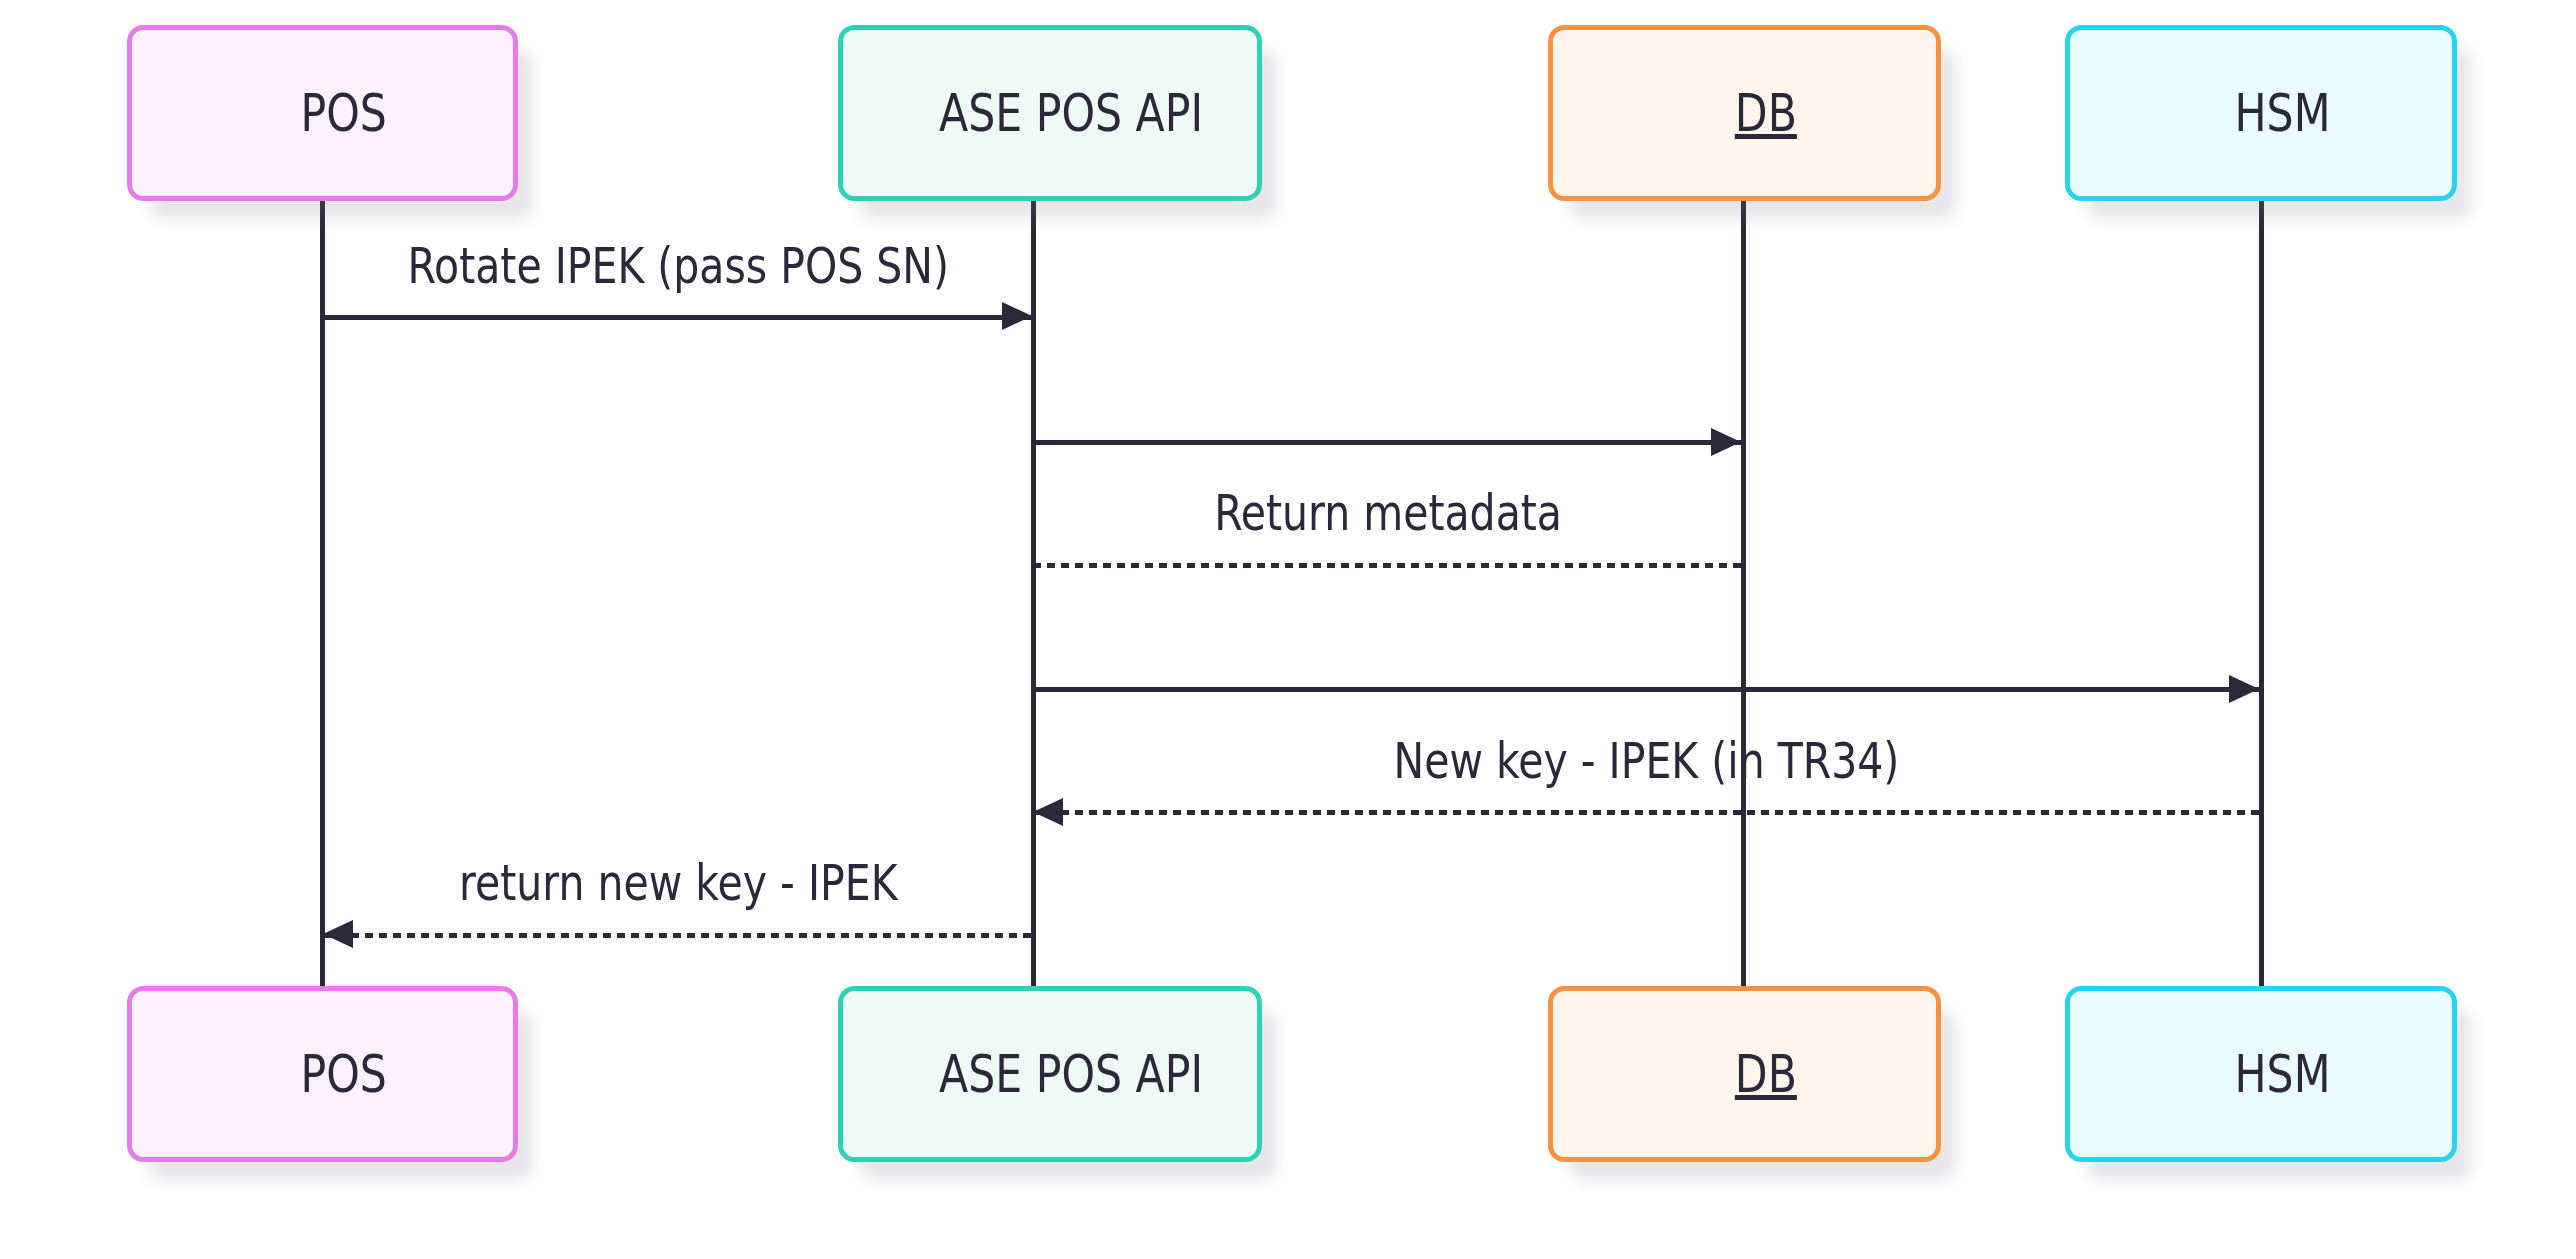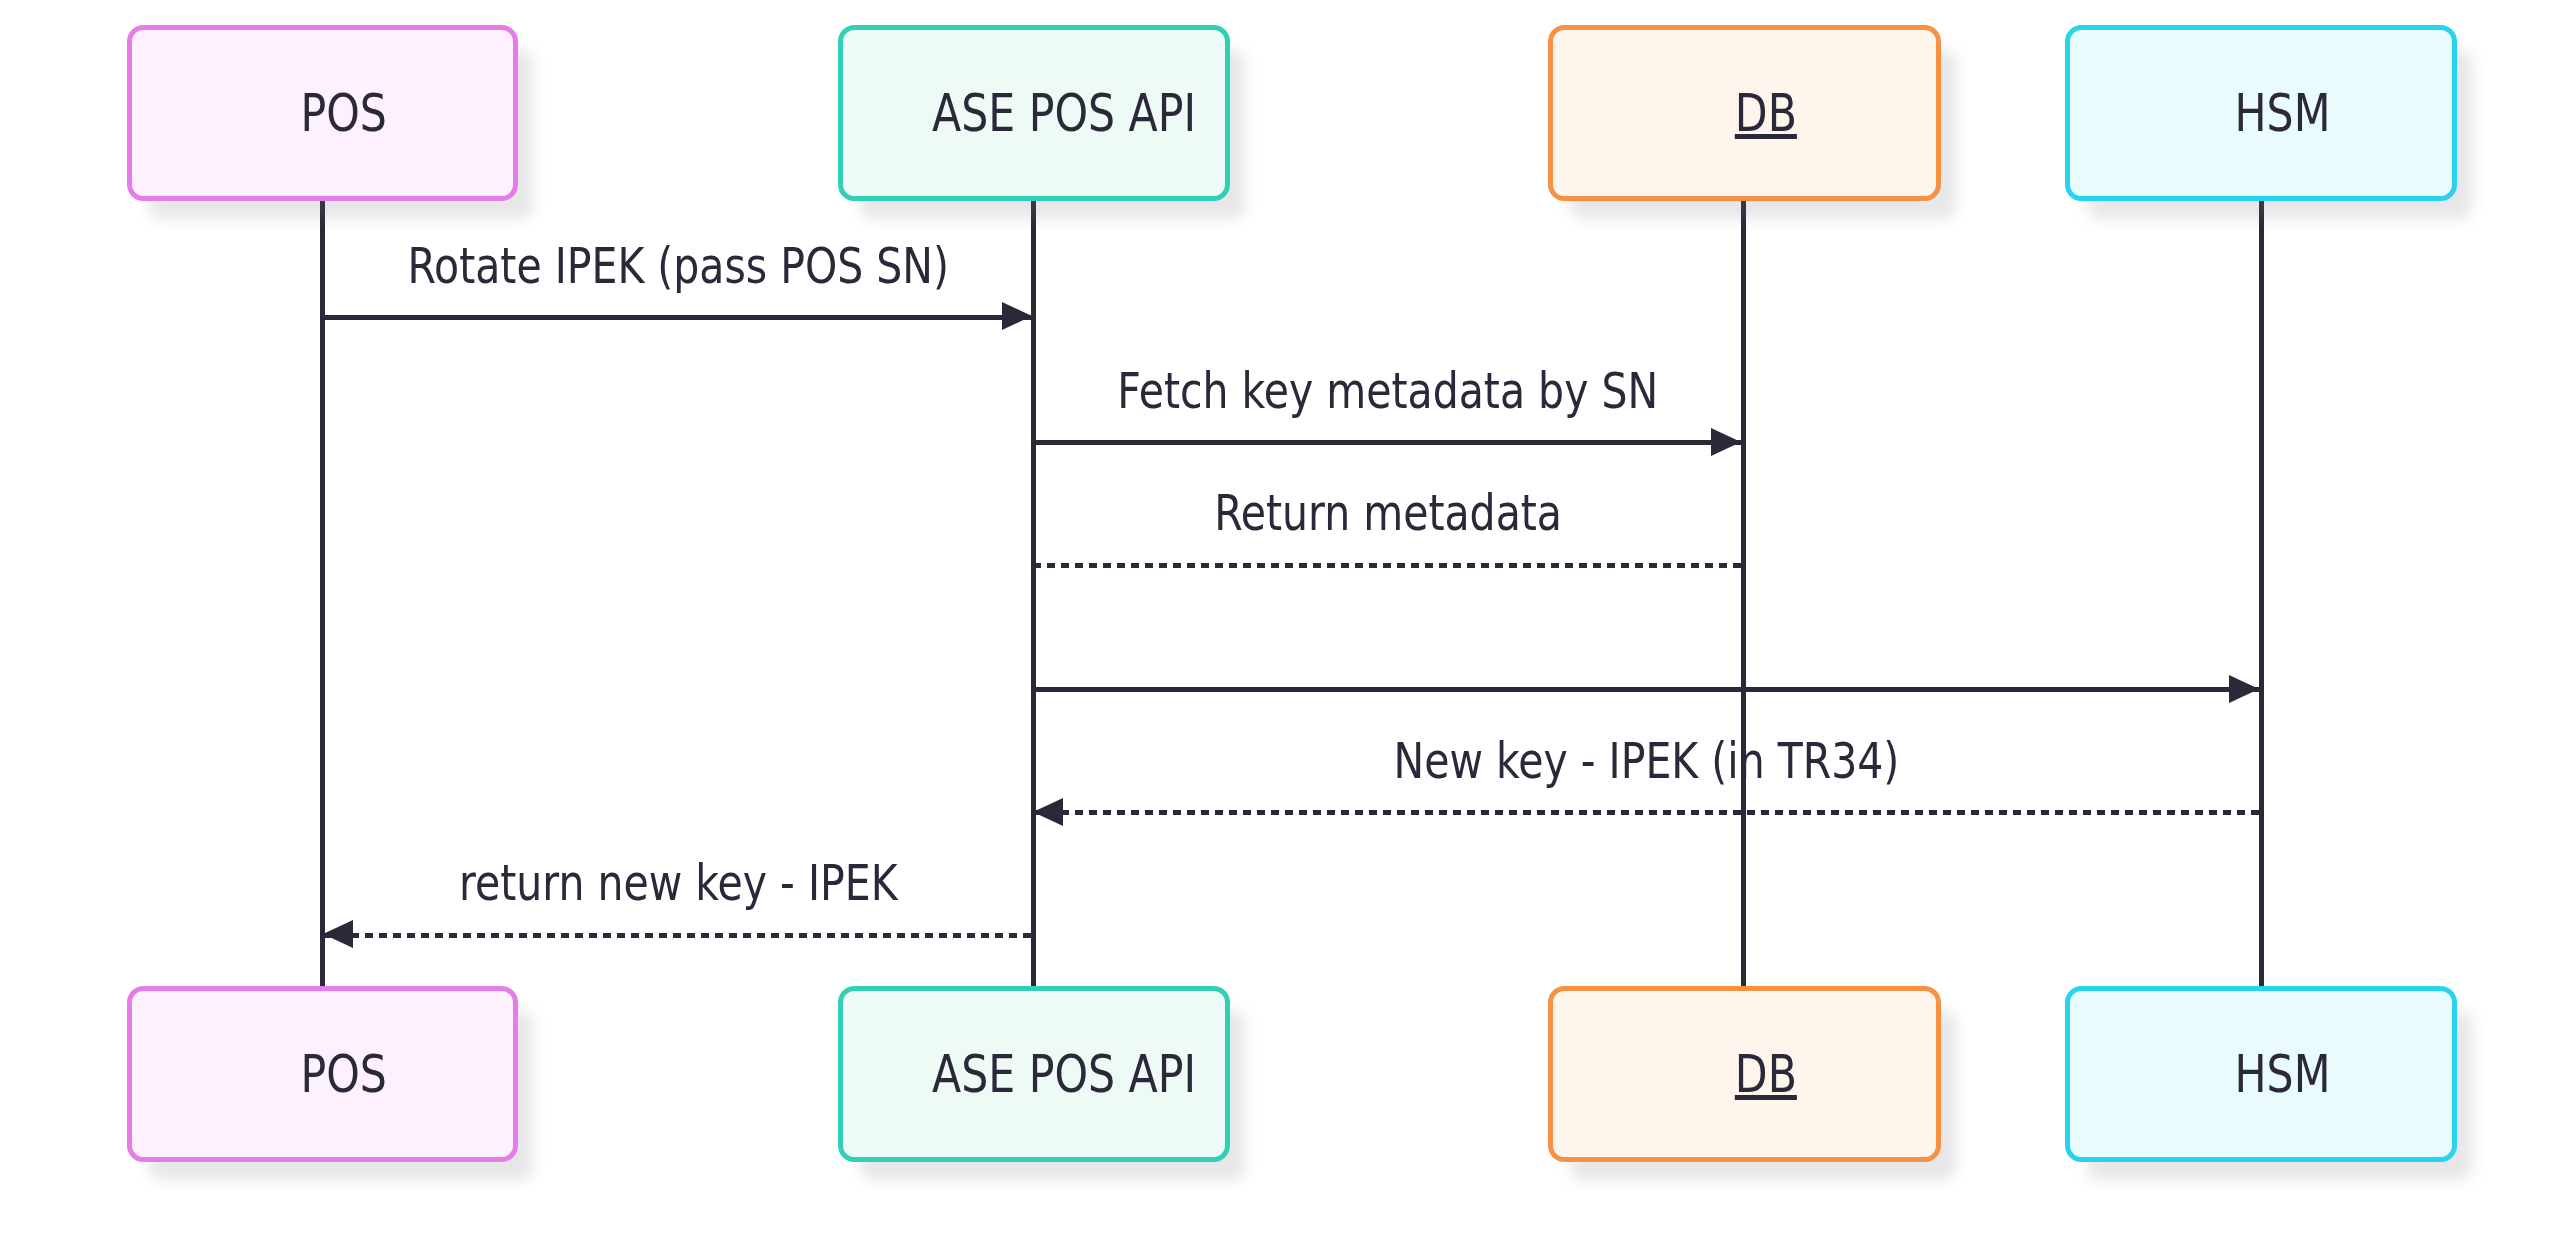--- a/index.html
+++ b/index.html
@@ -35,21 +35,21 @@
     white-space: nowrap;
     display: inline-block;
     transform: scaleX(0.82);
     transform-origin: 50% 50%;
     color: #2b2839;
   }
   .row-top    { top: 25px; }
   .row-bottom { top: 986px; }
 
   .col-pos { left: 127px;  width: 391px; }
-  .col-api { left: 838px; width: 392px; justify-content: flex-end; }
+  .col-api { left: 838px; width: 424px; }
   .col-db  { left: 1548px; width: 393px; text-decoration: underline; }
   .col-hsm { left: 2065px; width: 392px; }
 
   
   .lifeline {
     position: absolute;
     top: 198px;
     height: 789px;
     width: 4.6px;
     background: #2b2839;
@@ -124,23 +124,20 @@
   <div class="actor-box row-bottom col-hsm" style="border-color: rgb(38, 212, 238); background-color: rgb(234, 251, 254);">
     <span class="actor-label">HSM</span>
   </div>
 
   <div class="msg-label" style="left:323px; width:711px; top:240px;">
     <span class="txt">Rotate IPEK (pass POS SN)</span>
   </div>
   <div class="msg-line" style="left:323px; width:711px; top:315px;"></div>
   <div class="arrowhead right" style="left:1002px; top:302px;"></div>
 
-  <div class="msg-label" style="left:1033px; width:710px; top:365px;">
-    <span class="txt">Fetch key metadata by SN</span>
-  </div>
   <div class="msg-line" style="left:1033px; width:710px; top:440px;"></div>
   <div class="arrowhead right" style="left:1711px; top:428px;"></div>
 
   <div class="msg-label" style="left:1033px; width:710px; top:487px;">
     <span class="txt">Return metadata</span>
   </div>
   <div class="msg-line dashed" style="left:1033px; width:710px; top:563px;"></div>
 
   <div class="msg-line" style="left:1033px; width:1227px; top:687px;"></div>
   <div class="arrowhead right" style="left:2229px; top:675px;"></div>

